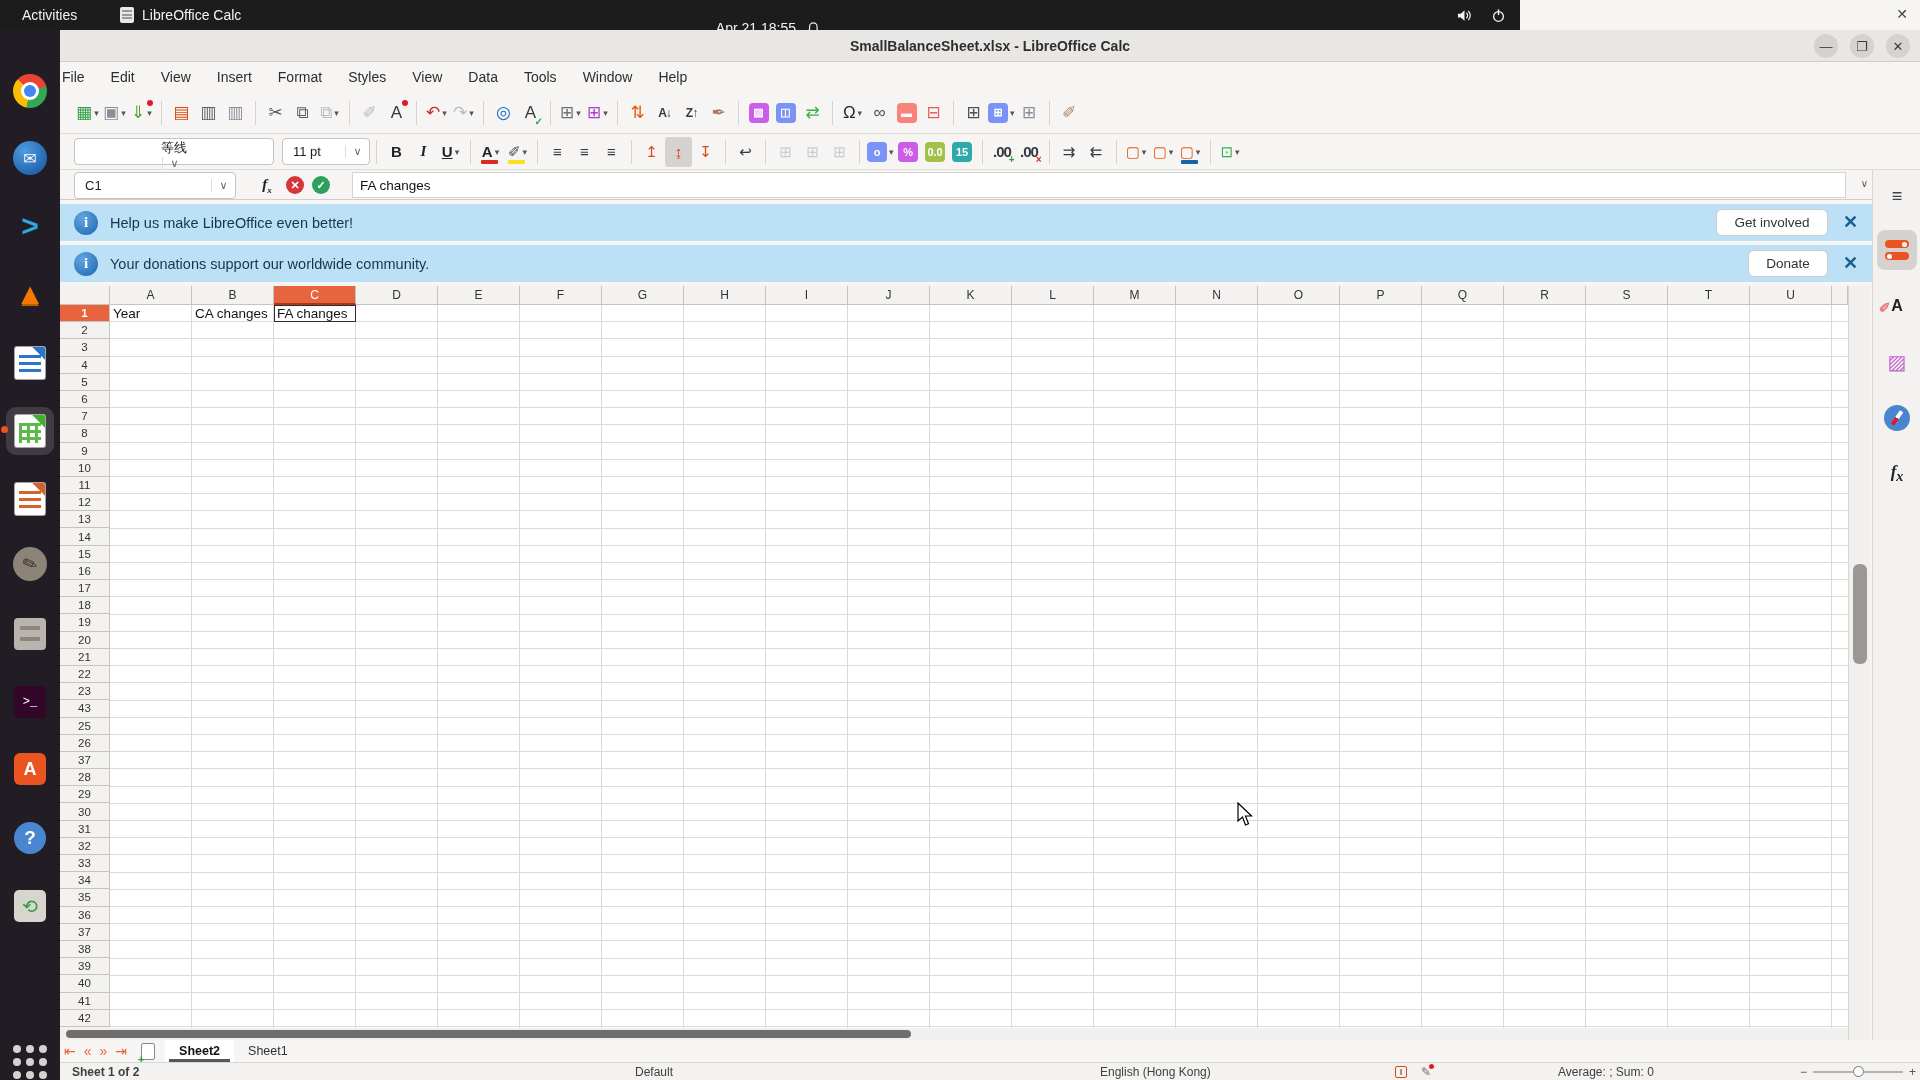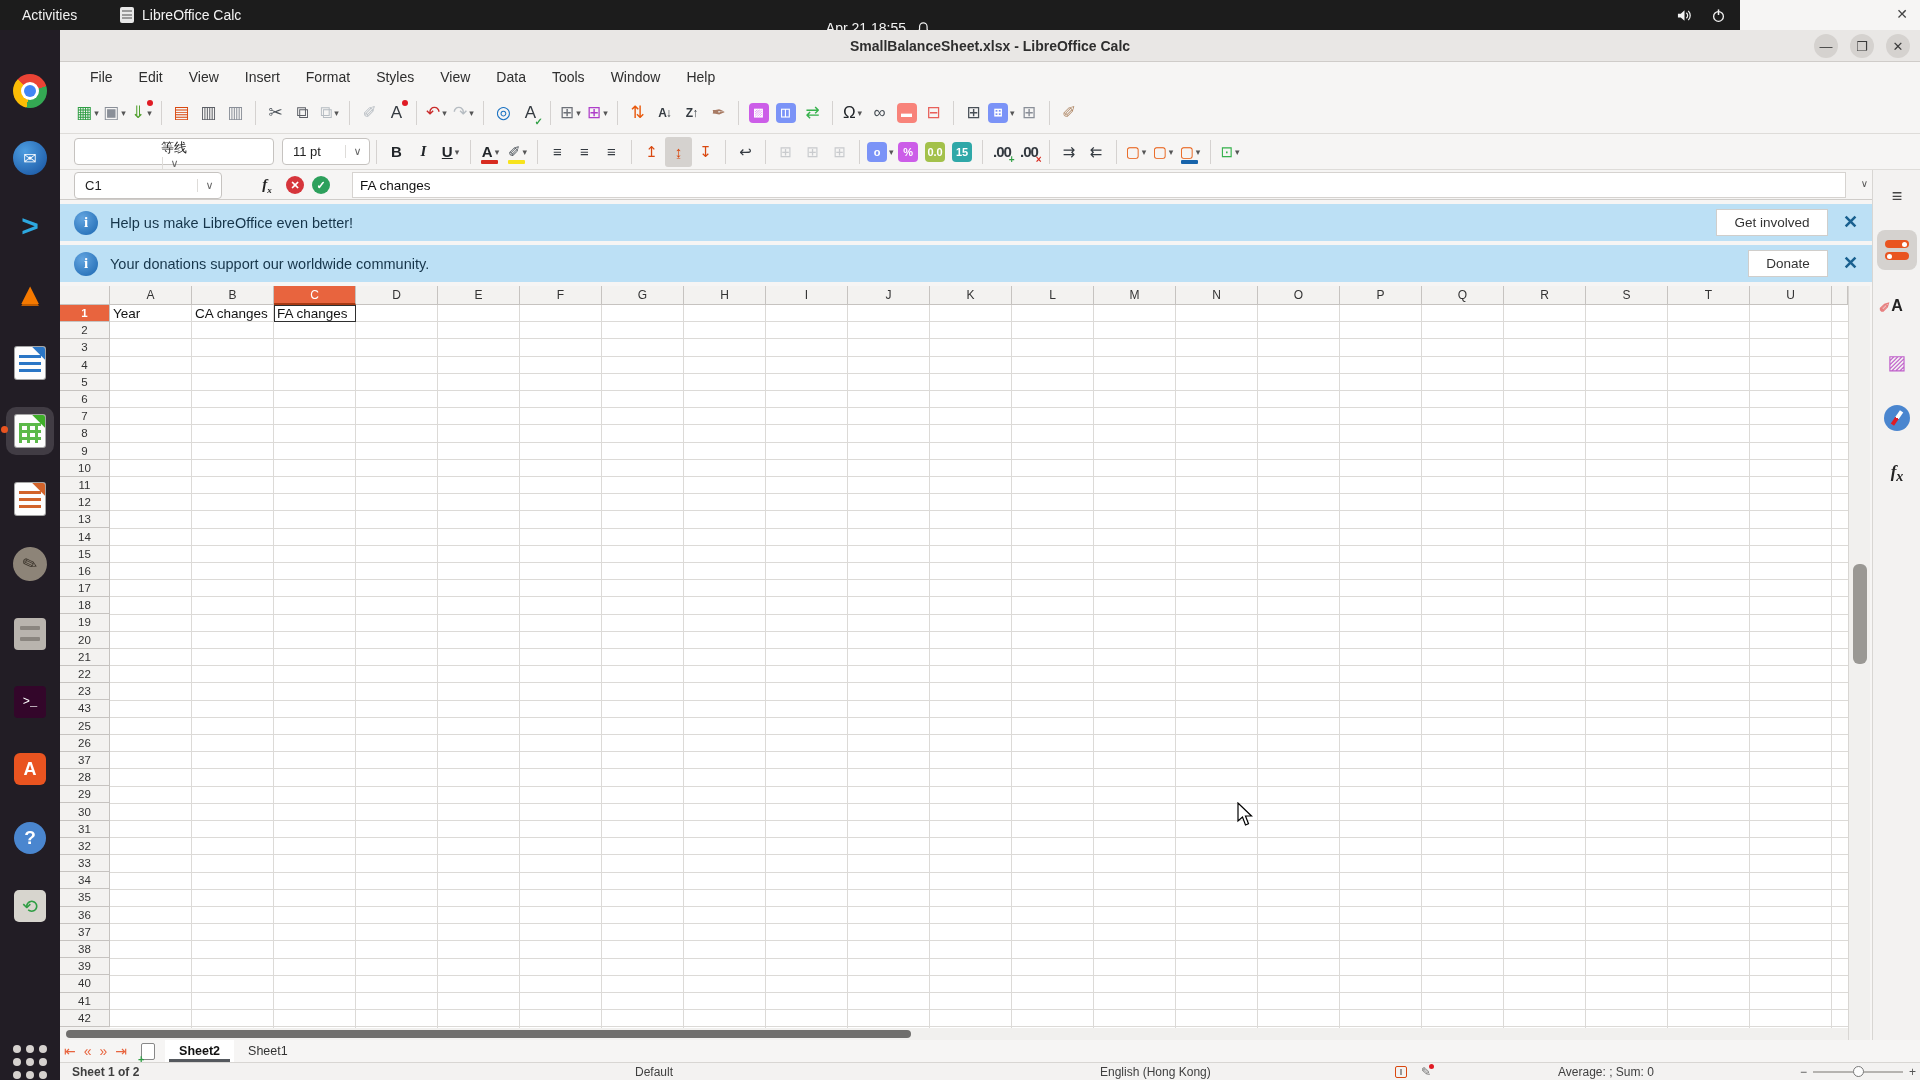--- a/index.html
+++ b/index.html
@@ -1,21 +1,21 @@
 <!DOCTYPE html>
 <html><head>
 <meta charset="utf-8">
 <style>
   * { margin:0; padding:0; box-sizing:border-box; }
   html,body { width:1920px; height:1080px; overflow:hidden; background:#000;
               font-family:"Liberation Sans", sans-serif; }
   #screen { position:absolute; inset:0; width:1920px; height:1080px; background:#f6f5f4; }
 
   
-  #topbar { position:absolute; left:0; top:0; width:1740px; height:30px; background:#1c1c1c;
+  #topbar { position:absolute; left:0; top:0; width:1520px; height:30px; background:#1c1c1c;
             color:#f2f2f2; font-size:14px; display:flex; align-items:center; }
   #activities { position:absolute; left:22px; }
   #topbar-app { position:absolute; left:120px; display:flex; align-items:center; gap:8px; }
   .mini-doc { width:14px; height:16px; background:#e8e8e8; border-radius:2px; position:relative; }
   .mini-doc::after { content:""; position:absolute; left:2px; top:3px; width:10px; height:2px;
                      box-shadow:0 0 0 #fff, 0 4px 0 #9a9a9a, 0 7px 0 #9a9a9a; background:#9a9a9a; }
   #clock-group { position:absolute; left:50%; transform:translateX(-42%); display:flex; gap:10px; align-items:center;margin-top:26px; }
   #topbar-right { position:absolute; right:14px; display:flex; gap:18px; align-items:center; }
   .sysicon svg { display:block; }
 
@@ -60,21 +60,21 @@
   .appsgrid i { width:8px; height:8px; border-radius:50%; background:#d6d2cf; }
 
   
   #titlebar { position:absolute; left:60px; top:30px; width:1860px; height:32px; background:#e9e7e5;
               border-bottom:1px solid #cfccc9; display:flex; align-items:center; justify-content:center; }
   #title-text { font-weight:bold; font-size:14px; color:#2e2e2e; }
   #win-controls { position:absolute; right:10px; top:4px; display:flex; gap:12px; }
   .winbtn { width:24px; height:24px; border-radius:50%; background:#d5d2cf; color:#3b3b3b;
             display:flex; align-items:center; justify-content:center; font-size:13px; }
   #menubar { position:absolute; left:60px; top:62px; width:1860px; height:30px; background:#f6f5f4;
-             display:flex; align-items:center; padding-left:30px; gap:26px; font-size:14px; color:#2e2e2e; }
+             display:flex; align-items:center; padding-left:2px; gap:26px; font-size:14px; color:#2e2e2e; }
   .menu-item { cursor:default; }
   #menubar-close { position:absolute; right:12px; top:6px; color:#444; font-size:14px; }
 
   
   .toolbar { position:absolute; left:60px; width:1860px; background:#f6f5f4; display:flex; align-items:center;
              padding-left:14px; border-bottom:1px solid #dedcd9; }
   #toolbar1 { top:92px; height:42px; }
   #toolbar2 { top:134px; height:36px; }
   .tb-btn { position:relative; min-width:27px; height:30px; display:flex; align-items:center; justify-content:center;
             border-radius:3px; padding:0 1px; }
@@ -93,40 +93,40 @@
   .combo { height:27px; background:#fff; border:1px solid #c6c3c0; border-radius:4px; display:flex;
            align-items:center; font-size:13px; color:#222; }
   .combo .val { padding:0 10px; flex:1; }
   .combo .arrow { width:24px; text-align:center; color:#666; border-left:1px solid #dedcd9; font-size:11px; }
   #font-name-box { width:200px; margin-right:8px;flex-direction:column; }
   #font-size-box { width:88px; }
 
   
   #formulabar { position:absolute; left:60px; top:170px; width:1860px; height:30px; background:#f6f5f4;
                 border-bottom:1px solid #cfccc9; display:flex; align-items:center; }
-  #name-box { position:absolute; left:14px; top:2px; width:148px; }
+  #name-box { position:absolute; left:14px; top:2px; width:162px; }
   #fx-icons { position:absolute; left:196px; top:2px; display:flex; gap:8px; align-items:center; height:26px; }
   .fxi { width:22px; text-align:center; font-size:15px; }
   #fx-label { font-family:"Liberation Serif", serif; font-style:italic; font-weight:bold; color:#222; }
   #fx-label sub { font-size:9px; }
   .circ { width:18px; height:18px; border-radius:50%; color:#fff; font-size:11px; font-weight:bold;
           display:flex; align-items:center; justify-content:center; }
   #cancel-circ { background:#d6353b; } #accept-circ { background:#2da05c; }
   #formula-input { position:absolute; left:292px; top:2px; width:1494px; height:26px; background:#fff;
                    border:1px solid #d6d3d0; font-size:13.5px; color:#111; display:flex; align-items:center; padding:0 7px; }
   #formula-expand { position:absolute; right:52px; top:8px; font-size:10px; color:#555; }
 
   
   .infobar { position:absolute; left:60px; width:1812px; height:37px; background:#bce0f5; display:flex; align-items:center; }
   #infobar-0 { top:204px; } #infobar-1 { top:245px; }
   .info-icon { width:24px; height:24px; border-radius:50%; background:radial-gradient(circle at 35% 30%,#63a5e0,#1a66b0);
                color:#fff; font-family:"Liberation Serif", serif; font-weight:bold; font-size:15px;
                display:flex; align-items:center; justify-content:center; margin:0 12px 0 14px; }
   .info-text { font-size:14.5px; color:#16354a; }
-  .info-btn { position:absolute; height:27px; background:#fff; border:1px solid #d0cecb; border-radius:0;
+  .info-btn { position:absolute; height:27px; background:#fff; border:1px solid #d0cecb; border-radius:6px;
               font-size:13.5px; color:#333; display:flex; align-items:center; justify-content:center; top:5px; }
   #infobar-0 .info-btn { right:44px; width:112px; }
   #infobar-1 .info-btn { right:44px; width:80px; }
   .info-close { position:absolute; right:14px; top:7px; font-size:18px; font-weight:bold; color:#19608f; }
 
   
   #grid-area { position:absolute; left:60px; top:286px; width:1788px; height:742px; background:#fff; }
   #corner-box { position:absolute; left:0; top:0; width:50px; height:19px; background:#f3f2f0;
                 border-right:1px solid #c6c3c0; border-bottom:1px solid #c6c3c0; }
   #col-headers { position:absolute; left:50px; top:0; right:0; height:19px; display:flex; background:#f3f2f0; }

